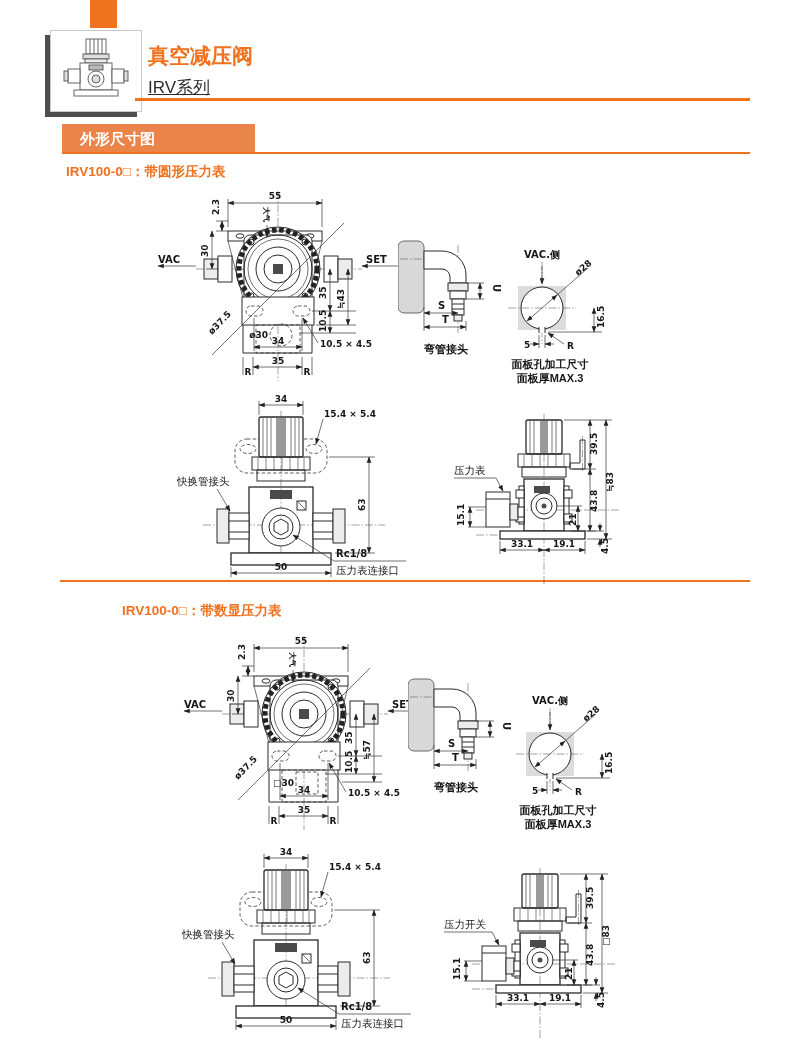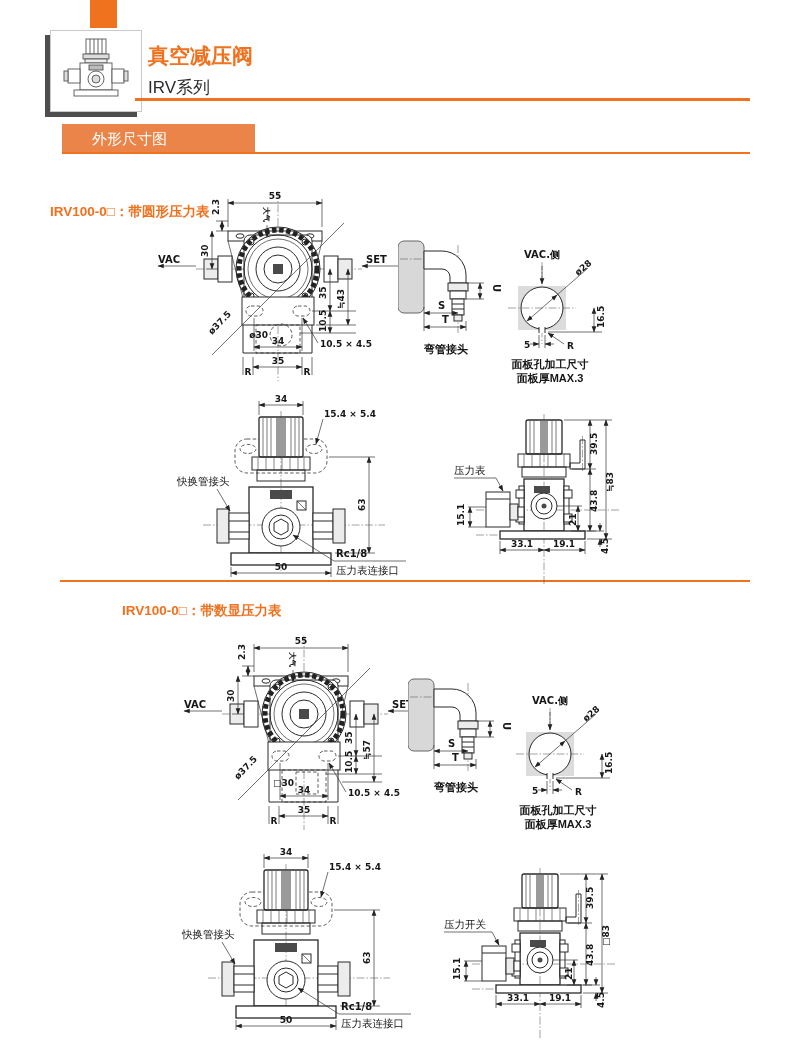--- a/index.html
+++ b/index.html
@@ -4,27 +4,27 @@
 <style>
   html,body{margin:0;padding:0;background:#fff;}
   #page{position:relative;width:800px;height:1050px;background:#fff;overflow:hidden;
         font-family:"Liberation Sans","DejaVu Sans",sans-serif;}
   .abs{position:absolute;}
   #orange-square{left:90px;top:0;width:27px;height:28px;}
   #product-box{left:50px;top:30px;width:90px;height:80px;background:#fff;
         border:1px solid #c9c9c9;box-shadow:-5px 5px 0 #4e4e4e;display:flex;
         align-items:center;justify-content:center;}
   #page-title{left:148px;top:42px;font-size:21px;font-weight:bold;}
-  #series{left:148px;top:76px;font-size:17px;color:#2b2b2b;}
+  #series{left:148px;top:76px;font-size:17px;color:#2b2b2b;text-decoration:underline;}
   #series-line{left:135px;top:98px;width:615px;height:3px;}
   #banner{left:62px;top:124px;width:193px;height:29px;color:#fff;font-size:15px;
-        font-weight:normal;line-height:29px;padding-left:30px;box-sizing:border-box;}
+        font-weight:bold;line-height:29px;padding-left:18px;box-sizing:border-box;}
   #banner-line{left:62px;top:152px;width:688px;height:2px;}
   .sec-heading{font-size:13.5px;font-weight:bold;}
-  #h1{left:50px;top:163px;margin-top:40px;}
+  #h1{left:66px;top:163px;}
   #divider{left:60px;top:580px;width:690px;height:2px;}
   #h2{left:90px;top:602px;}
   
   .ln{stroke:#2a2a2a;stroke-width:1;fill:none}
   .lt{stroke:#2a2a2a;stroke-width:1.3;fill:none}
   .dm{stroke:#333;stroke-width:.7;fill:none}
   .cl{stroke:#555;stroke-width:.55;stroke-dasharray:8 2 1.5 2;fill:none}
   .dsh{stroke:#333;stroke-width:.8;stroke-dasharray:3.5 2.2;fill:none}
   .gear{stroke:#222;stroke-width:5;stroke-dasharray:4.5 2.6;fill:none}
   .fw{fill:#fff}.fg{fill:#ececec}.fg2{fill:#dcdcdc}.fd{fill:#4a4a4a}

